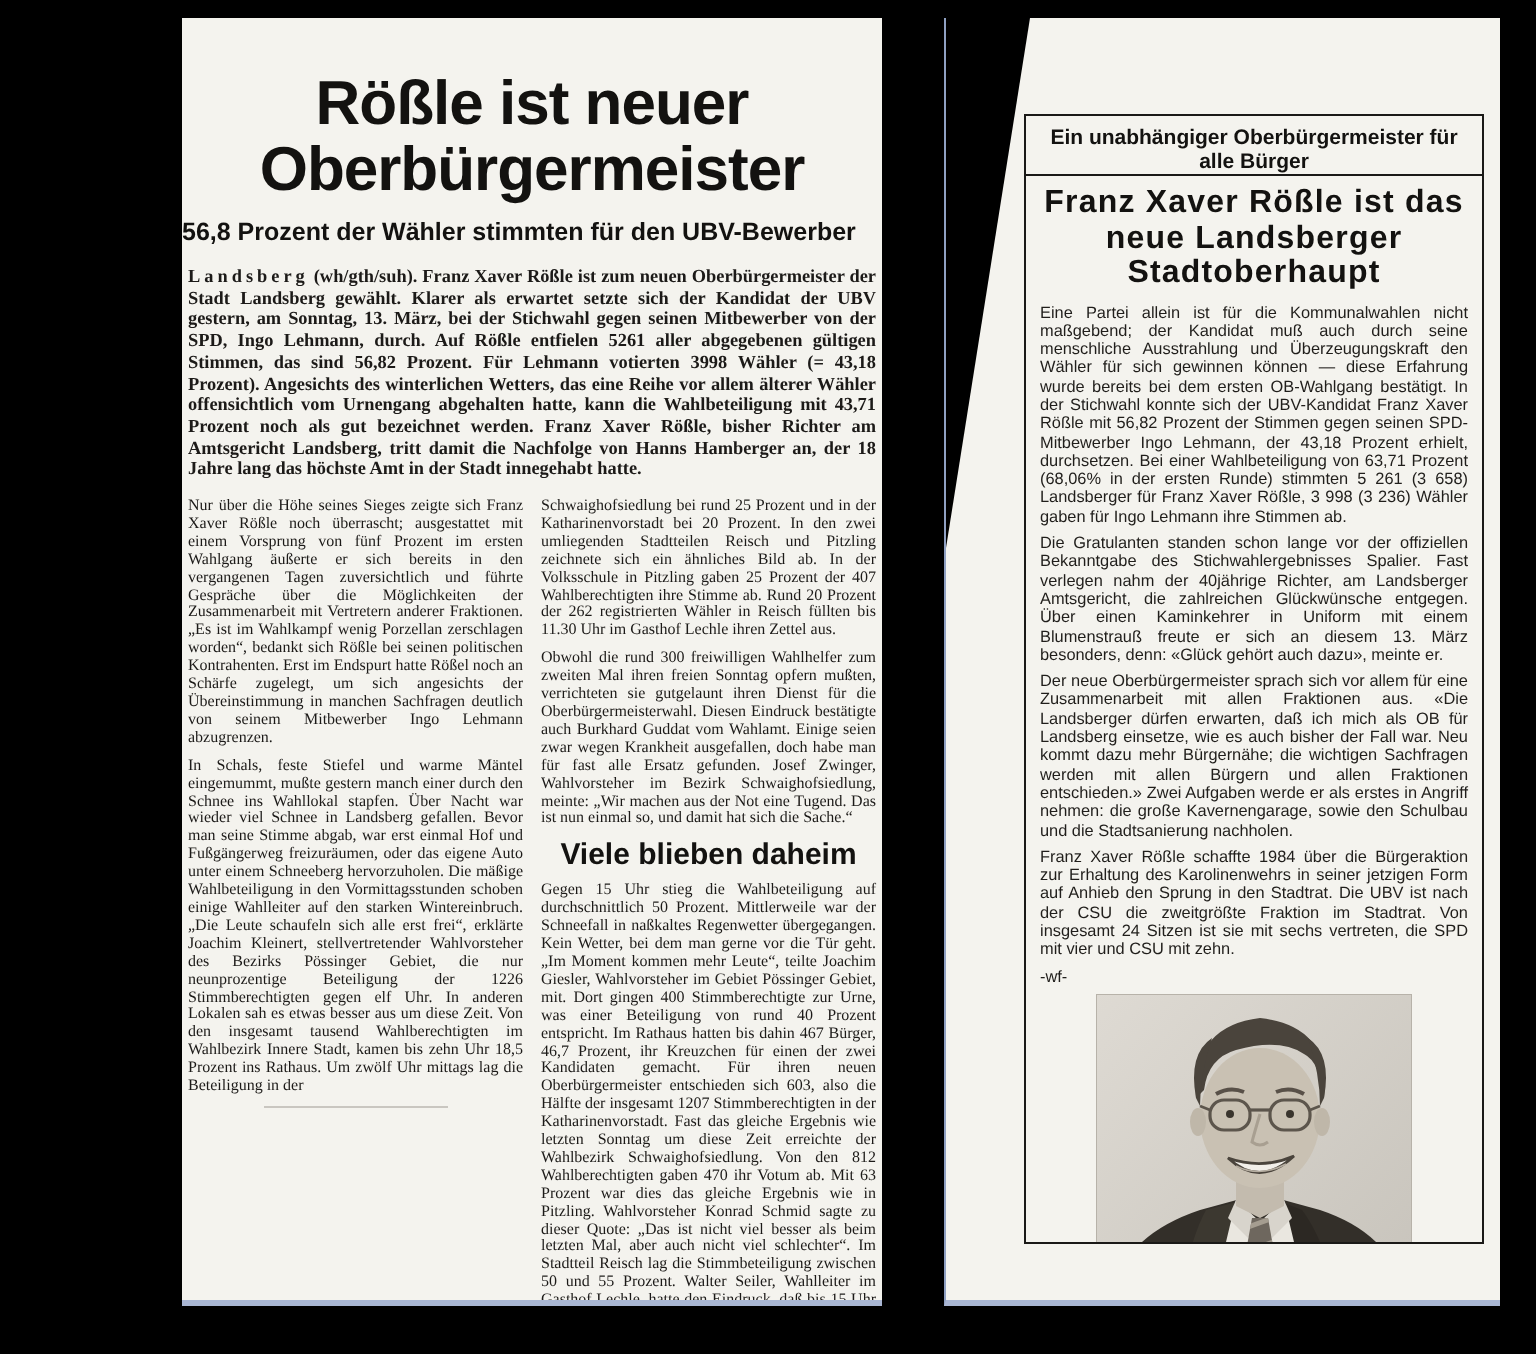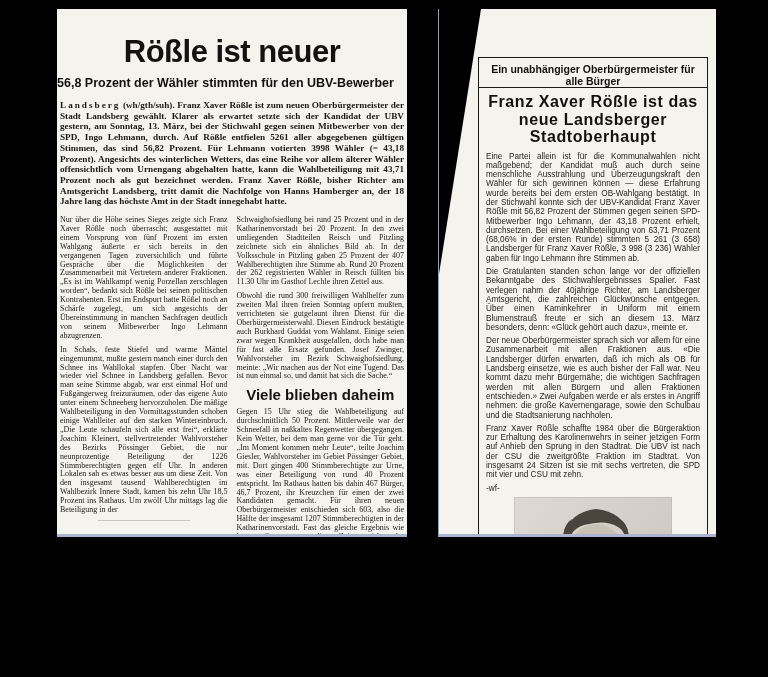--- a/index.html
+++ b/index.html
@@ -5,26 +5,27 @@
   html, body {
     margin: 0; padding: 0;
     width: 768px; height: 677px;
     background: #000;
     overflow: hidden;
     font-family: "Liberation Sans", sans-serif;
   }
   .scan { position: relative; width: 768px; height: 677px; background: #000; }
 
   .page {
-    position: absolute; top: 9px; height: 528px;
+    position: absolute; top: 9px; height: 644px;
     background: #f4f3ee;
     border-bottom: 3px solid #a9b6d3;
     box-sizing: border-box;
     color: #1c1a18;
     overflow: hidden;
+    margin-left: 34px;
   }
   .page-left  { left: 57px;  width: 350px; }
   .page-right { left: 438px; width: 278px; border-left: 1px solid #8fa0c2; }
 
   
   .black-wedge {
     position: absolute; left: 0; top: 0; width: 42px; height: 265px;
     background: #000;
     clip-path: polygon(0 0, 100% 0, 0 100%);
     pointer-events: none;
@@ -96,20 +97,21 @@
   .photo-figure svg { display: block; width: 158px; height: 172px; }
 </style>
 </head>
 <body>
 
 <div class="scan">
 
   <section class="page page-left">
     <h1>
       <span>Rößle ist neuer</span>
+      <span>Oberbürgermeister</span>
     </h1>
     <p class="subhead">56,8 Prozent der Wähler stimmten für den UBV-Bewerber</p>
     <p class="lead"><span class="dateline">Landsberg</span><span> (wh/gth/suh). Franz Xaver Rößle ist zum neuen Oberbürgermeister der Stadt Landsberg gewählt. Klarer als erwartet setzte sich der Kandidat der UBV gestern, am Sonntag, 13. März, bei der Stichwahl gegen seinen Mitbewerber von der SPD, Ingo Lehmann, durch. Auf Rößle entfielen 5261 aller abgegebenen gültigen Stimmen, das sind 56,82 Prozent. Für Lehmann votierten 3998 Wähler (= 43,18 Prozent). Angesichts des winterlichen Wetters, das eine Reihe vor allem älterer Wähler offensichtlich vom Urnengang abgehalten hatte, kann die Wahlbeteiligung mit 43,71 Prozent noch als gut bezeichnet werden. Franz Xaver Rößle, bisher Richter am Amtsgericht Landsberg, tritt damit die Nachfolge von Hanns Hamberger an, der 18 Jahre lang das höchste Amt in der Stadt innegehabt hatte.</span></p>
 
     <div class="cols">
       <div class="col">
         <p>Nur über die Höhe seines Sieges zeigte sich Franz Xaver Rößle noch überrascht; ausgestattet mit einem Vorsprung von fünf Prozent im ersten Wahlgang äußerte er sich bereits in den vergangenen Tagen zuversichtlich und führte Gespräche über die Möglichkeiten der Zusammenarbeit mit Vertretern anderer Fraktionen. „Es ist im Wahlkampf wenig Porzellan zerschlagen worden“, bedankt sich Rößle bei seinen politischen Kontrahenten. Erst im Endspurt hatte Rößel noch an Schärfe zugelegt, um sich angesichts der Übereinstimmung in manchen Sachfragen deutlich von seinem Mitbewerber Ingo Lehmann abzugrenzen.</p>
         <p>In Schals, feste Stiefel und warme Mäntel eingemummt, mußte gestern manch einer durch den Schnee ins Wahllokal stapfen. Über Nacht war wieder viel Schnee in Landsberg gefallen. Bevor man seine Stimme abgab, war erst einmal Hof und Fußgängerweg freizuräumen, oder das eigene Auto unter einem Schneeberg hervorzuholen. Die mäßige Wahlbeteiligung in den Vormittagsstunden schoben einige Wahlleiter auf den starken Wintereinbruch. „Die Leute schaufeln sich alle erst frei“, erklärte Joachim Kleinert, stellvertretender Wahlvorsteher des Bezirks Pössinger Gebiet, die nur neunprozentige Beteiligung der 1226 Stimmberechtigten gegen elf Uhr. In anderen Lokalen sah es etwas besser aus um diese Zeit. Von den insgesamt tausend Wahlberechtigten im Wahlbezirk Innere Stadt, kamen bis zehn Uhr 18,5 Prozent ins Rathaus. Um zwölf Uhr mittags lag die Beteiligung in der</p>
         <div class="end-rule"></div>
       </div>

